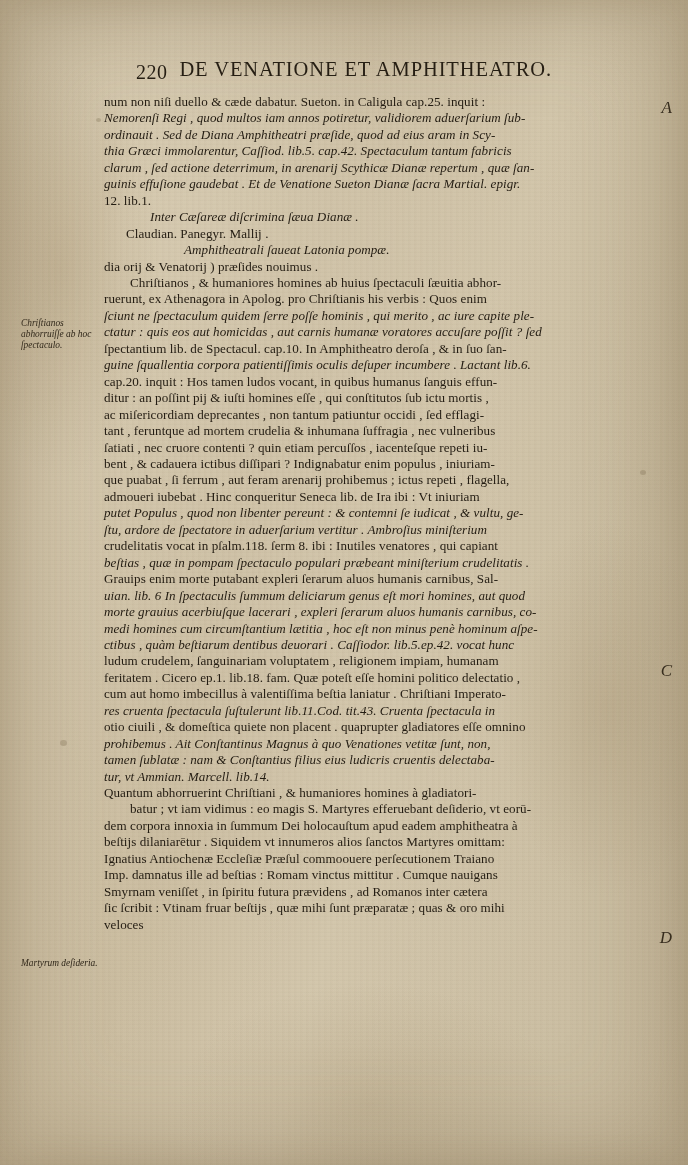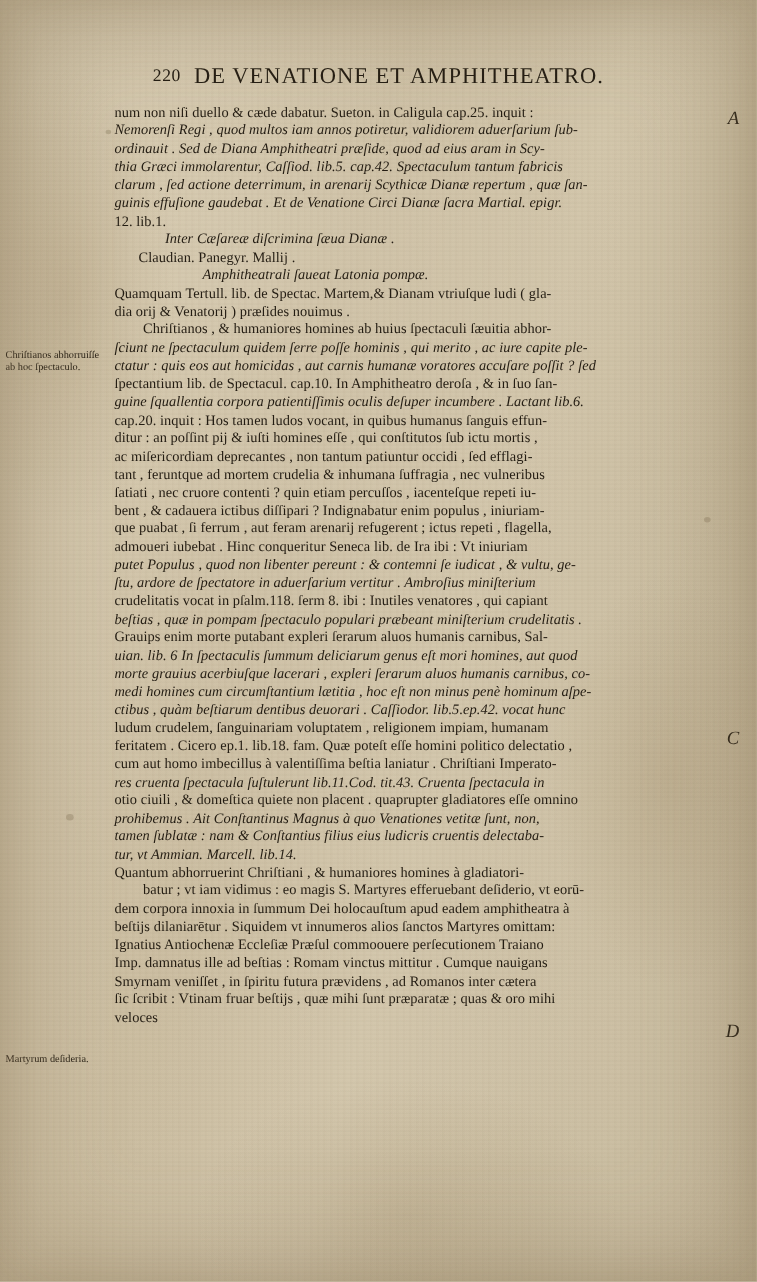--- a/index.html
+++ b/index.html
@@ -58,21 +58,21 @@
   }
 
   
   .header {
     position: absolute;
     left: 0; right: 0; top: 58px;
     text-align: center;
   }
   .header .folio {
     display: inline-block;
-    font-size: 16px;
+    font-size: 20px;
     letter-spacing: 0.5px;
     vertical-align: top;
     margin-right: 12px;
     position: relative;
     top: 3px;
   }
   .header .htitle {
     display: inline-block;
     font-size: 20.5px;
     letter-spacing: 0.9px;
@@ -99,24 +99,25 @@
   }
   .it { font-style: italic; }
   .ind { padding-left: 46px; display: block; }
   .ind2 { padding-left: 22px; display: block; }
   .ind3 { padding-left: 80px; display: block; }
   .first-ind { padding-left: 26px; }
 
   
   .marginal {
     position: absolute;
-    left: 5px;
+    left: 21px;
     width: 86px;
     font-size: 9.4px;
     line-height: 11.2px;
+    font-style: italic;
     color: #2a2216;
     text-align: left;
   }
   .mg1 { top: 318px; }
   .mg2 { top: 958px; }
 
   
   .sideletter {
     position: absolute;
     right: 16px;
@@ -159,41 +160,41 @@
   <div class="sideletter slC">C</div>
   <div class="sideletter slD">D</div>
 
   <div class="column">
     <p>
       <span class="ln">num non niſi duello &amp; cæde dabatur. Sueton. in Caligula cap.25. inquit :</span>
       <span class="ln it">Nemorenſi Regi , quod multos iam annos potiretur, validiorem aduerſarium ſub-</span>
       <span class="ln it">ordinauit . Sed de Diana Amphitheatri præſide, quod ad eius aram in Scy-</span>
       <span class="ln it">thia Græci immolarentur, Caſſiod. lib.5. cap.42. Spectaculum tantum  fabricis</span>
       <span class="ln it">clarum , ſed actione deterrimum, in arenarij Scythicæ Dianæ repertum , quæ ſan-</span>
-      <span class="ln it">guinis effuſione gaudebat . Et de Venatione Circi Dianæ ſacra Martial. epigr.</span>
+      <span class="ln it">guinis effuſione gaudebat . Et de Venatione Sueton Dianæ ſacra Martial. epigr.</span>
       <span class="ln">12. lib.1.</span>
       <span class="ln it ind">Inter Cæſareæ diſcrimina ſæua Dianæ .</span>
       <span class="ln ind2">Claudian. Panegyr. Mallij .</span>
       <span class="ln it ind3">Amphitheatrali ſaueat Latonia pompæ.</span>
-      <span class="ln">Quamquam Tertull. lib. de Spectac. Martem,&amp; Dianam vtriuſque ludi ( gla-</span>
       <span class="ln">dia orij &amp; Venatorij ) præſides nouimus .</span>
     </p>
     <p>
       <span class="ln first-ind">Chriſtianos , &amp; humaniores homines ab huius ſpectaculi ſæuitia abhor-</span>
+      <span class="ln">ruerunt, ex Athenagora in Apolog. pro Chriſtianis his verbis :  Quos enim</span>
       <span class="ln it">ſciunt ne ſpectaculum quidem ſerre poſſe hominis , qui merito , ac iure capite ple-</span>
       <span class="ln it">ctatur : quis eos aut homicidas , aut carnis humanæ voratores accuſare poſſit ? ſed</span>
       <span class="ln">ſpectantium lib. de Spectacul. cap.10. In Amphitheatro deroſa , &amp; in ſuo ſan-</span>
       <span class="ln it">guine ſquallentia corpora patientiſſimis oculis deſuper incumbere . Lactant lib.6.</span>
       <span class="ln">cap.20. inquit : Hos tamen ludos vocant, in quibus humanus ſanguis effun-</span>
       <span class="ln">ditur : an poſſint pij &amp; iuſti homines eſſe , qui conſtitutos ſub ictu mortis ,</span>
       <span class="ln">ac miſericordiam deprecantes , non tantum patiuntur occidi , ſed efflagi-</span>
       <span class="ln">tant , feruntque ad mortem crudelia &amp; inhumana ſuffragia , nec vulneribus</span>
       <span class="ln">ſatiati , nec cruore contenti ? quin etiam percuſſos , iacenteſque repeti iu-</span>
       <span class="ln">bent , &amp; cadauera ictibus diſſipari ? Indignabatur enim populus , iniuriam-</span>
-      <span class="ln">que puabat , ſi ferrum , aut feram arenarij refugerent ; ictus repeti , flagella,</span>
+      <span class="ln">que puabat , ſi ferrum , aut feram arenarij prohibemus ; ictus repeti , flagella,</span>
       <span class="ln">admoueri iubebat . Hinc conqueritur Seneca lib. de Ira ibi : Vt iniuriam</span>
       <span class="ln it">putet Populus , quod non libenter pereunt : &amp; contemni ſe iudicat , &amp; vultu, ge-</span>
       <span class="ln it">ſtu, ardore de ſpectatore in aduerſarium vertitur . Ambroſius miniſterium</span>
       <span class="ln">crudelitatis vocat in pſalm.118. ſerm 8. ibi : Inutiles venatores , qui capiant</span>
       <span class="ln it">beſtias , quæ in pompam ſpectaculo populari præbeant miniſterium crudelitatis .</span>
       <span class="ln">Grauips enim morte putabant expleri ſerarum aluos humanis carnibus, Sal-</span>
       <span class="ln it">uian. lib. 6 In ſpectaculis ſummum deliciarum genus eſt mori homines, aut quod</span>
       <span class="ln it">morte grauius acerbiuſque lacerari , expleri ſerarum aluos humanis carnibus, co-</span>
       <span class="ln it">medi homines cum circumſtantium lætitia , hoc eſt non minus penè hominum aſpe-</span>
       <span class="ln it">ctibus , quàm beſtiarum dentibus deuorari . Caſſiodor. lib.5.ep.42. vocat hunc</span>

